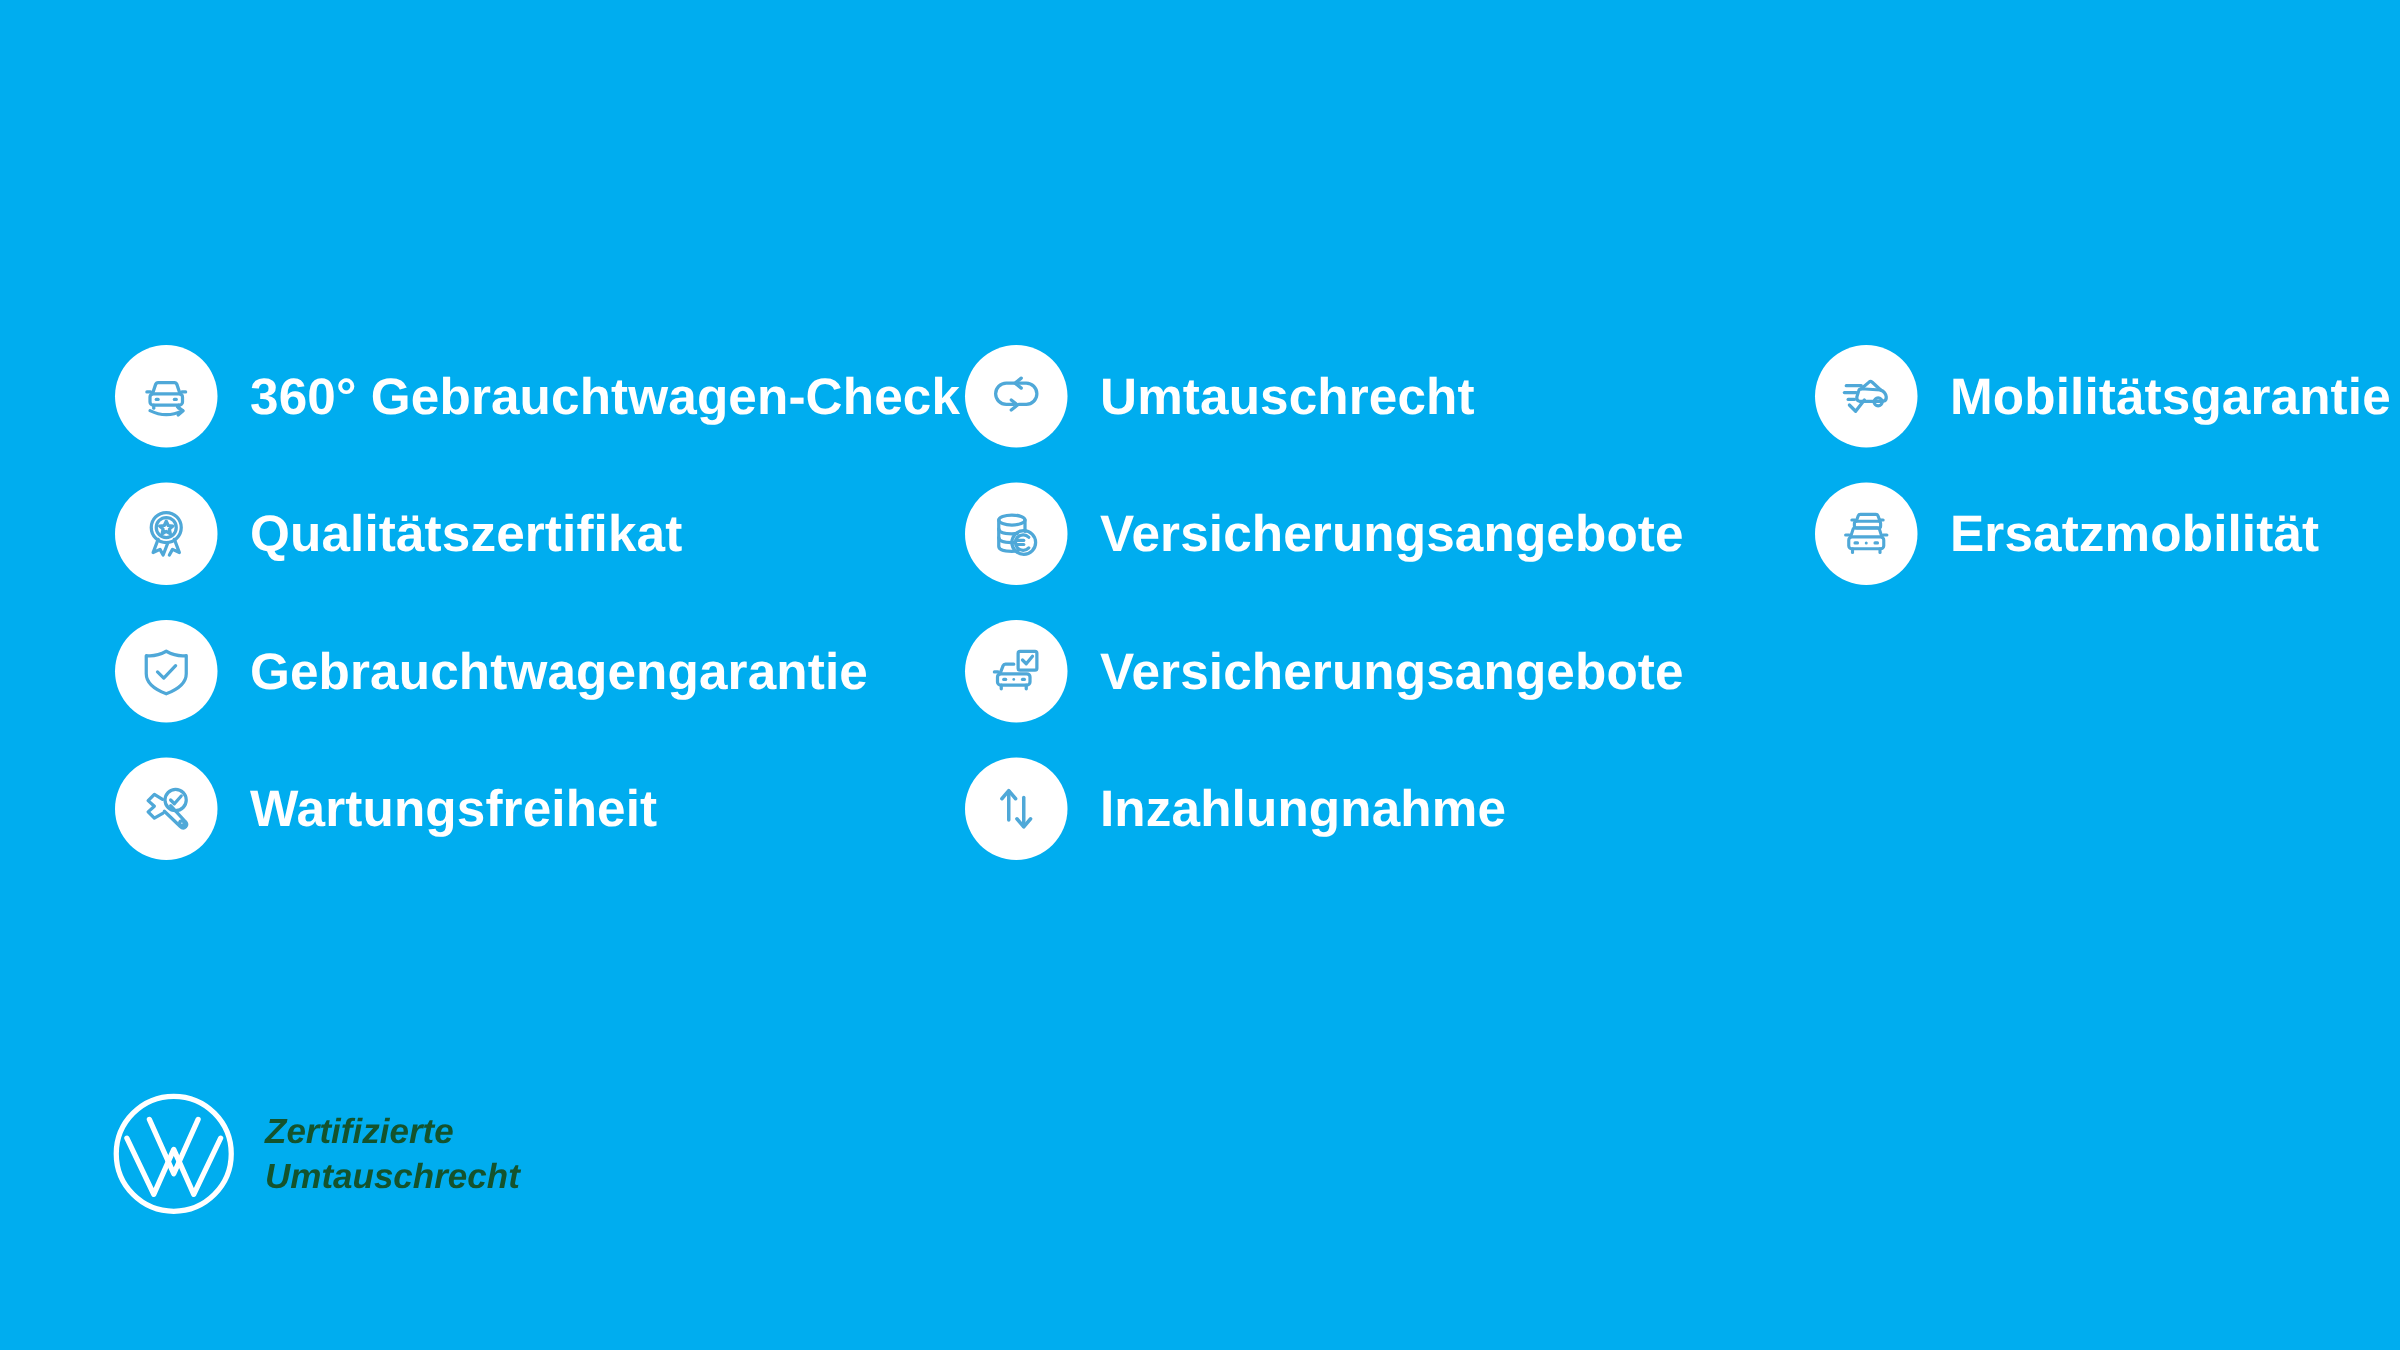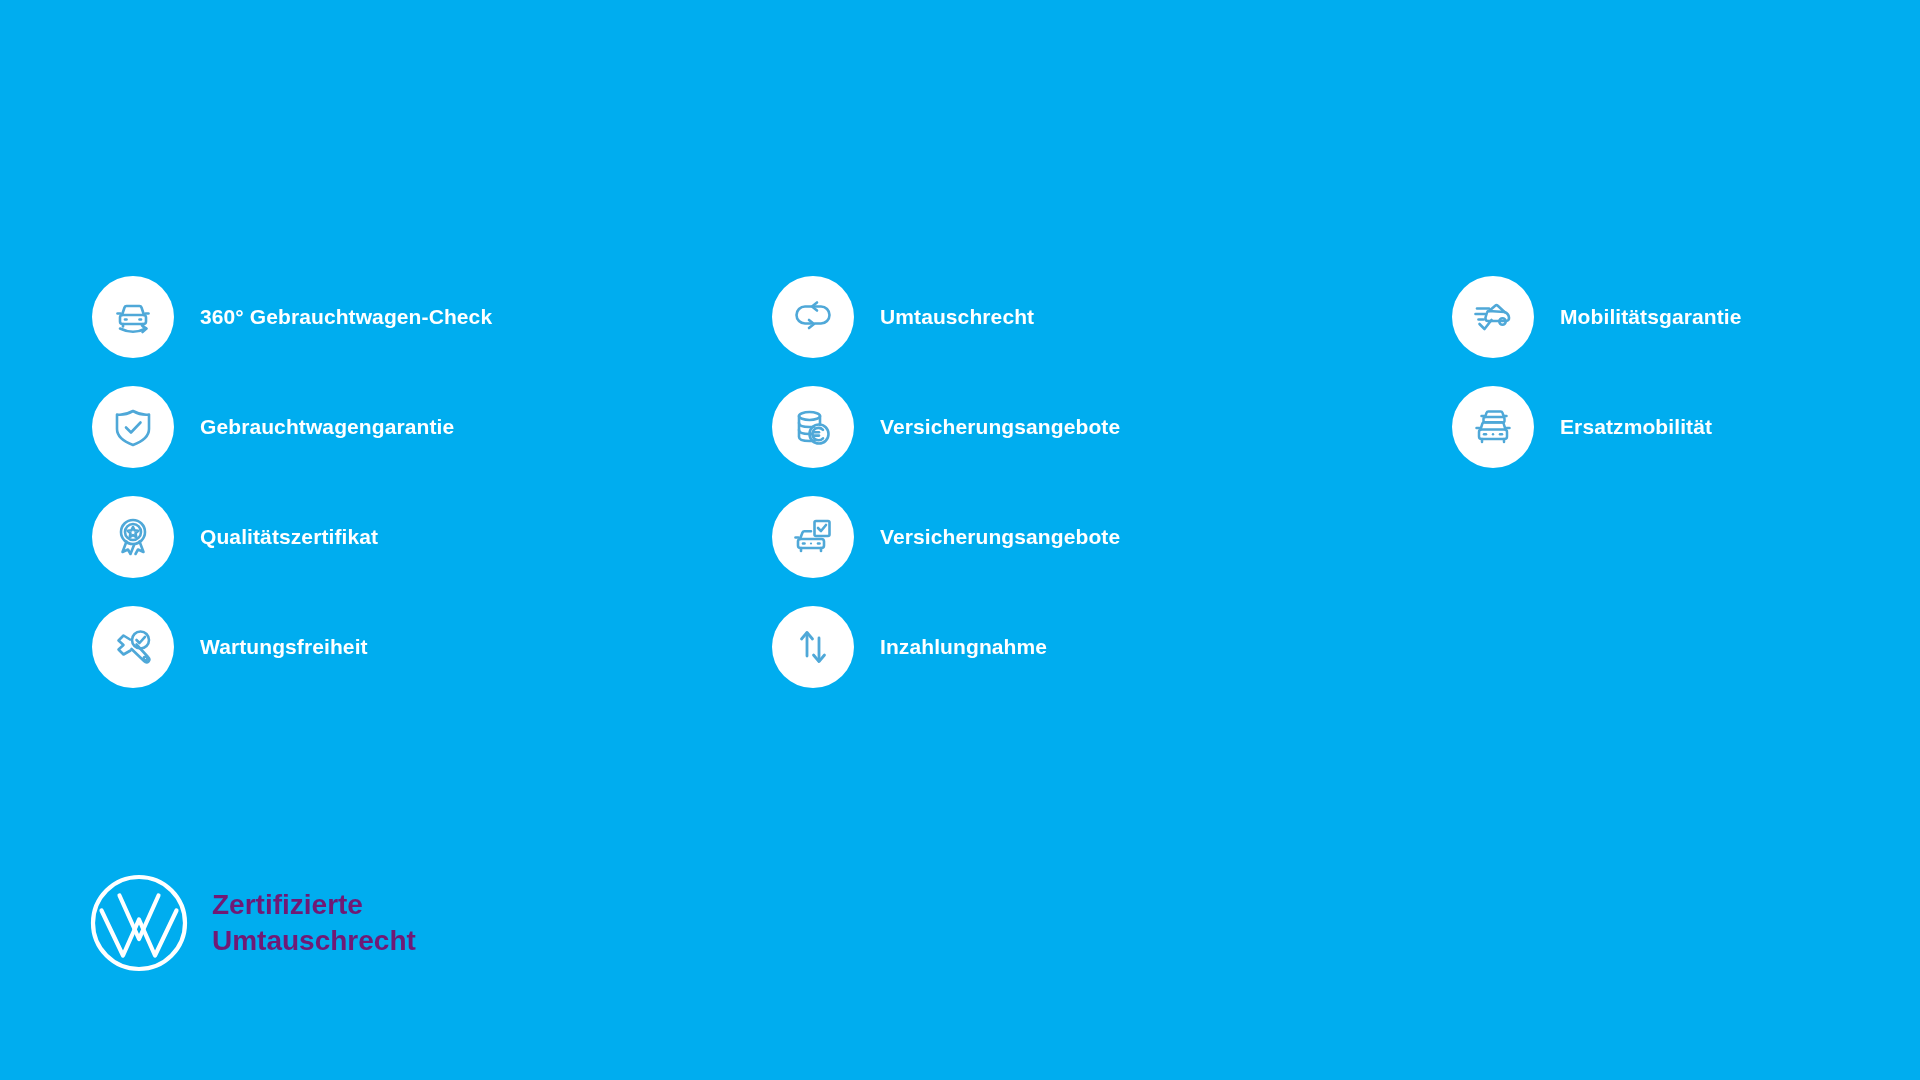--- a/index.html
+++ b/index.html
@@ -53,41 +53,42 @@
     height:82px;
     border-radius:50%;
     background:#ffffff;
     display:flex;
     align-items:center;
     justify-content:center;
   }
   .badge svg { display:block; }
   .item-label {
     color:#ffffff;
-    font-size:21px;
+    font-size:41px;
     font-weight:bold;
     letter-spacing:0.1px;
     white-space:nowrap;
   }
 
   
   .brand {
     position:absolute;
     left:88px;
     top:872px;
     display:flex;
     align-items:center;
     gap:22px;
   }
   .brand-logo { width:102px; height:102px; flex:0 0 auto; }
   .brand-text {
-    color:#701a75;
+    color:#14532d;
     font-size:28px;
     font-weight:bold;
     line-height:1.28;
+    font-style:italic;
   }
   .brand-text span { display:block; }
 </style>
 </head>
 <body>
 
 <div class="page">
 
 
   <div class="grid">
@@ -108,38 +109,38 @@
             <path d="M13 37.5 Q26 44 39 37.5"></path>
             <path d="M35 34.5 L39.5 37.6 L35.5 41"></path>
           </svg>
         </div>
         <div class="item-label">360° Gebrauchtwagen-Check</div>
       </div>
 
       <div class="item">
         <div class="badge">
           <svg width="52" height="52" viewBox="0 0 52 52" fill="none" stroke="#4FA8D8" stroke-width="2.6" stroke-linecap="round" stroke-linejoin="round">
-            <path d="M26 10 Q34 14.5 42 13.5 L42 28 Q42 38 26 44 Q10 38 10 28 L10 13.5 Q18 14.5 26 10 Z"></path>
-            <path d="M19 26.5 L24 31.5 L33.5 21.5"></path>
-          </svg>
-        </div>
-        <div class="item-label">Gebrauchtwagengarantie</div>
-      </div>
-
-      <div class="item">
-        <div class="badge">
-          <svg width="52" height="52" viewBox="0 0 52 52" fill="none" stroke="#4FA8D8" stroke-width="2.6" stroke-linecap="round" stroke-linejoin="round">
             <circle cx="26" cy="21" r="12"></circle>
             <circle cx="26" cy="21" r="8"></circle>
             <path d="M26 16 L27.6 19.4 L31.3 19.8 L28.5 22.3 L29.3 26 L26 24.1 L22.7 26 L23.5 22.3 L20.7 19.8 L24.4 19.4 Z"></path>
             <path d="M19.5 30.5 L15.5 41 L21 38.5 L23.5 43 L27 34"></path>
             <path d="M32.5 30.5 L36.5 41 L31 38.5 L28.5 43"></path>
           </svg>
         </div>
         <div class="item-label">Qualitätszertifikat</div>
+      </div>
+
+      <div class="item">
+        <div class="badge">
+          <svg width="52" height="52" viewBox="0 0 52 52" fill="none" stroke="#4FA8D8" stroke-width="2.6" stroke-linecap="round" stroke-linejoin="round">
+            <path d="M26 10 Q34 14.5 42 13.5 L42 28 Q42 38 26 44 Q10 38 10 28 L10 13.5 Q18 14.5 26 10 Z"></path>
+            <path d="M19 26.5 L24 31.5 L33.5 21.5"></path>
+          </svg>
+        </div>
+        <div class="item-label">Gebrauchtwagengarantie</div>
       </div>
 
       <div class="item">
         <div class="badge">
           <svg width="52" height="52" viewBox="0 0 52 52" fill="none" stroke="#4FA8D8" stroke-width="2.6" stroke-linecap="round" stroke-linejoin="round">
             <path d="M23 18.5 L16.5 14.5 L11.5 19.5 L16.5 24 L11.5 28.5 L16.5 33.5 L23.5 29.5"></path>
             <path d="M24.5 28 L37 40 Q39.5 42.5 41.5 40.5 Q43.5 38.5 41 36 L29.5 23.5"></path>
             <circle cx="38.5" cy="37.5" r="1.8"></circle>
             <circle cx="33.5" cy="19" r="8.5"></circle>
             <path d="M29.5 19 L32.5 22 L38 15.8"></path>

